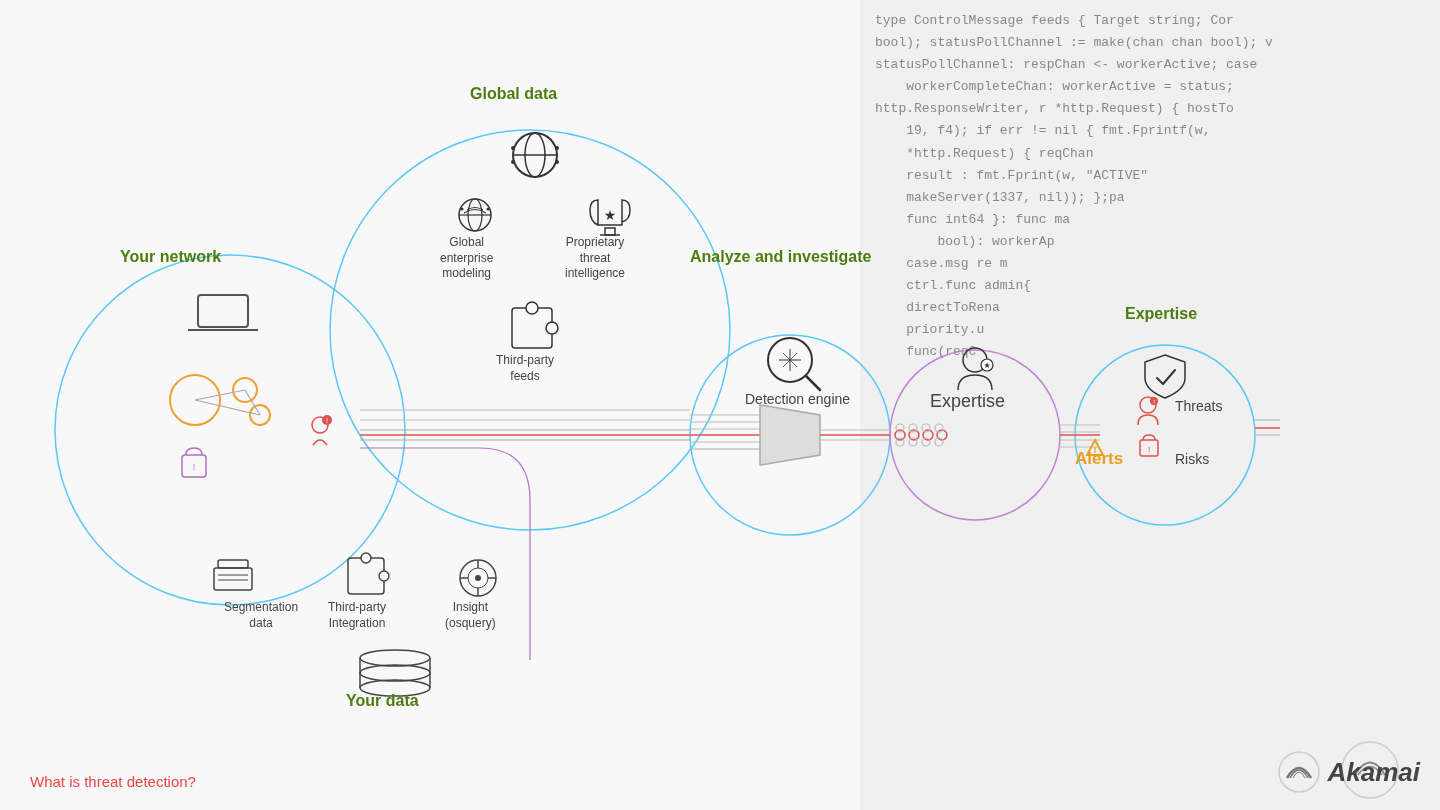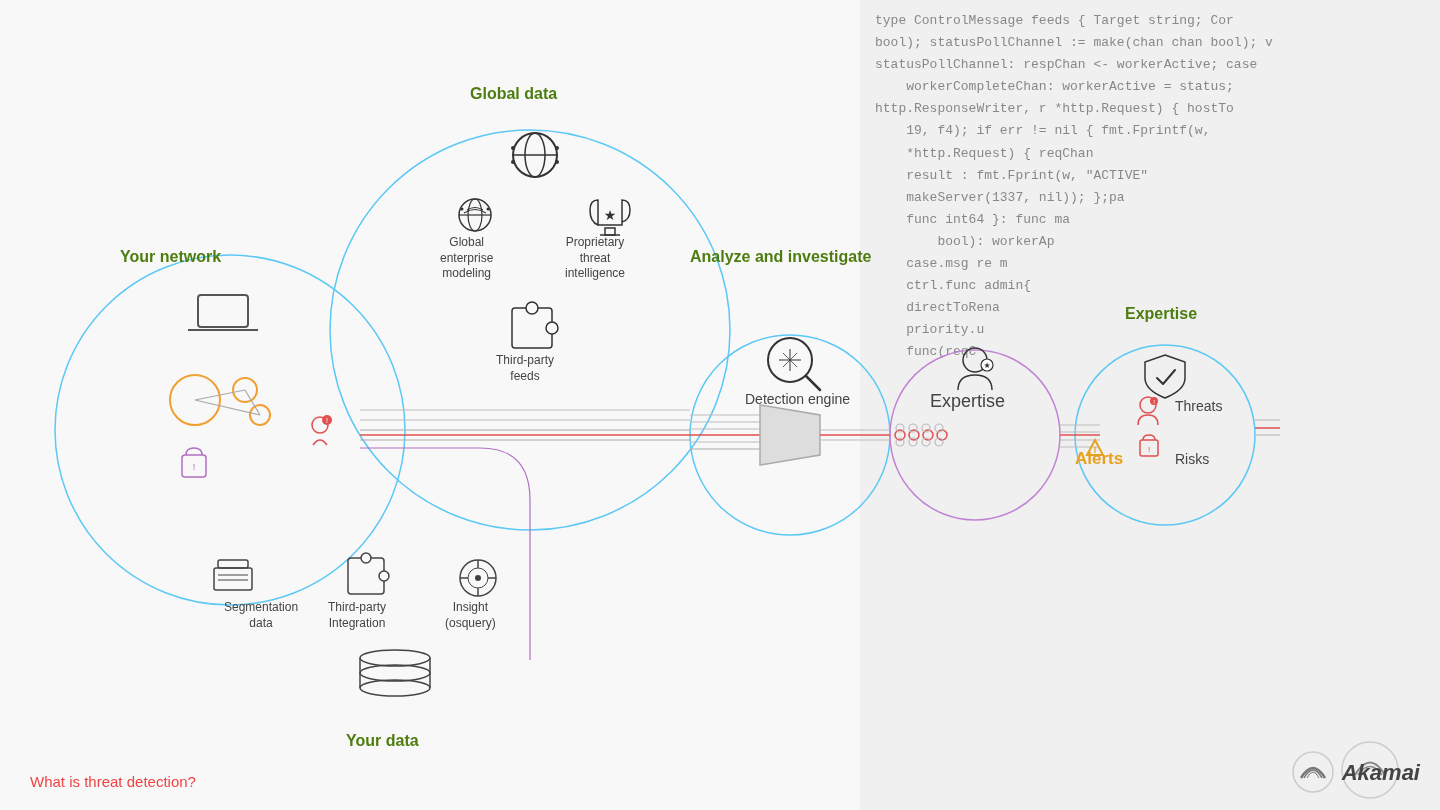--- a/index.html
+++ b/index.html
@@ -47,21 +47,21 @@
       display: flex;
       align-items: center;
       z-index: 10;
     }
     .akamai-logo .logo-icon {
       width: 45px;
       height: 45px;
       margin-right: 6px;
     }
     .akamai-logo .logo-text {
-      font-size: 22px;
+      font-size: 26px;
       font-weight: bold;
       color: #444;
       font-style: italic;
     }
 
     
     .section-title {
       position: absolute;
       font-size: 16px;
       font-weight: bold;
@@ -301,21 +301,21 @@
 <div class="icon-label" style="left:565px;top:235px;">Proprietary<br>threat<br>intelligence</div>
 
 <div class="icon-label" style="left:496px;top:353px;">Third-party<br>feeds</div>
 
 <div class="icon-label" style="left:196px;top:600px;margin-left:28px;">Segmentation<br>data</div>
 
 <div class="icon-label" style="left:328px;top:600px;">Third-party<br>Integration</div>
 
 <div class="icon-label" style="left:445px;top:600px;">Insight<br>(osquery)</div>
 
-<div class="section-title" style="left:346px;top:732px;">Your data</div>
+<div class="section-title" style="left:346px;top:692px;">Your data</div>
 
 <div class="icon-label" style="left:1175px;top:397px;font-size:14px;">Threats</div>
 
 <div class="icon-label" style="left:1175px;top:450px;font-size:14px;">Risks</div>
 
 <div class="icon-label" style="left:1075px;top:448px;font-size:17px;color:#e8a020;font-weight:bold;">Alerts</div>
 
 <div class="bottom-label">What is threat detection?</div>
 
 <div class="akamai-logo">

